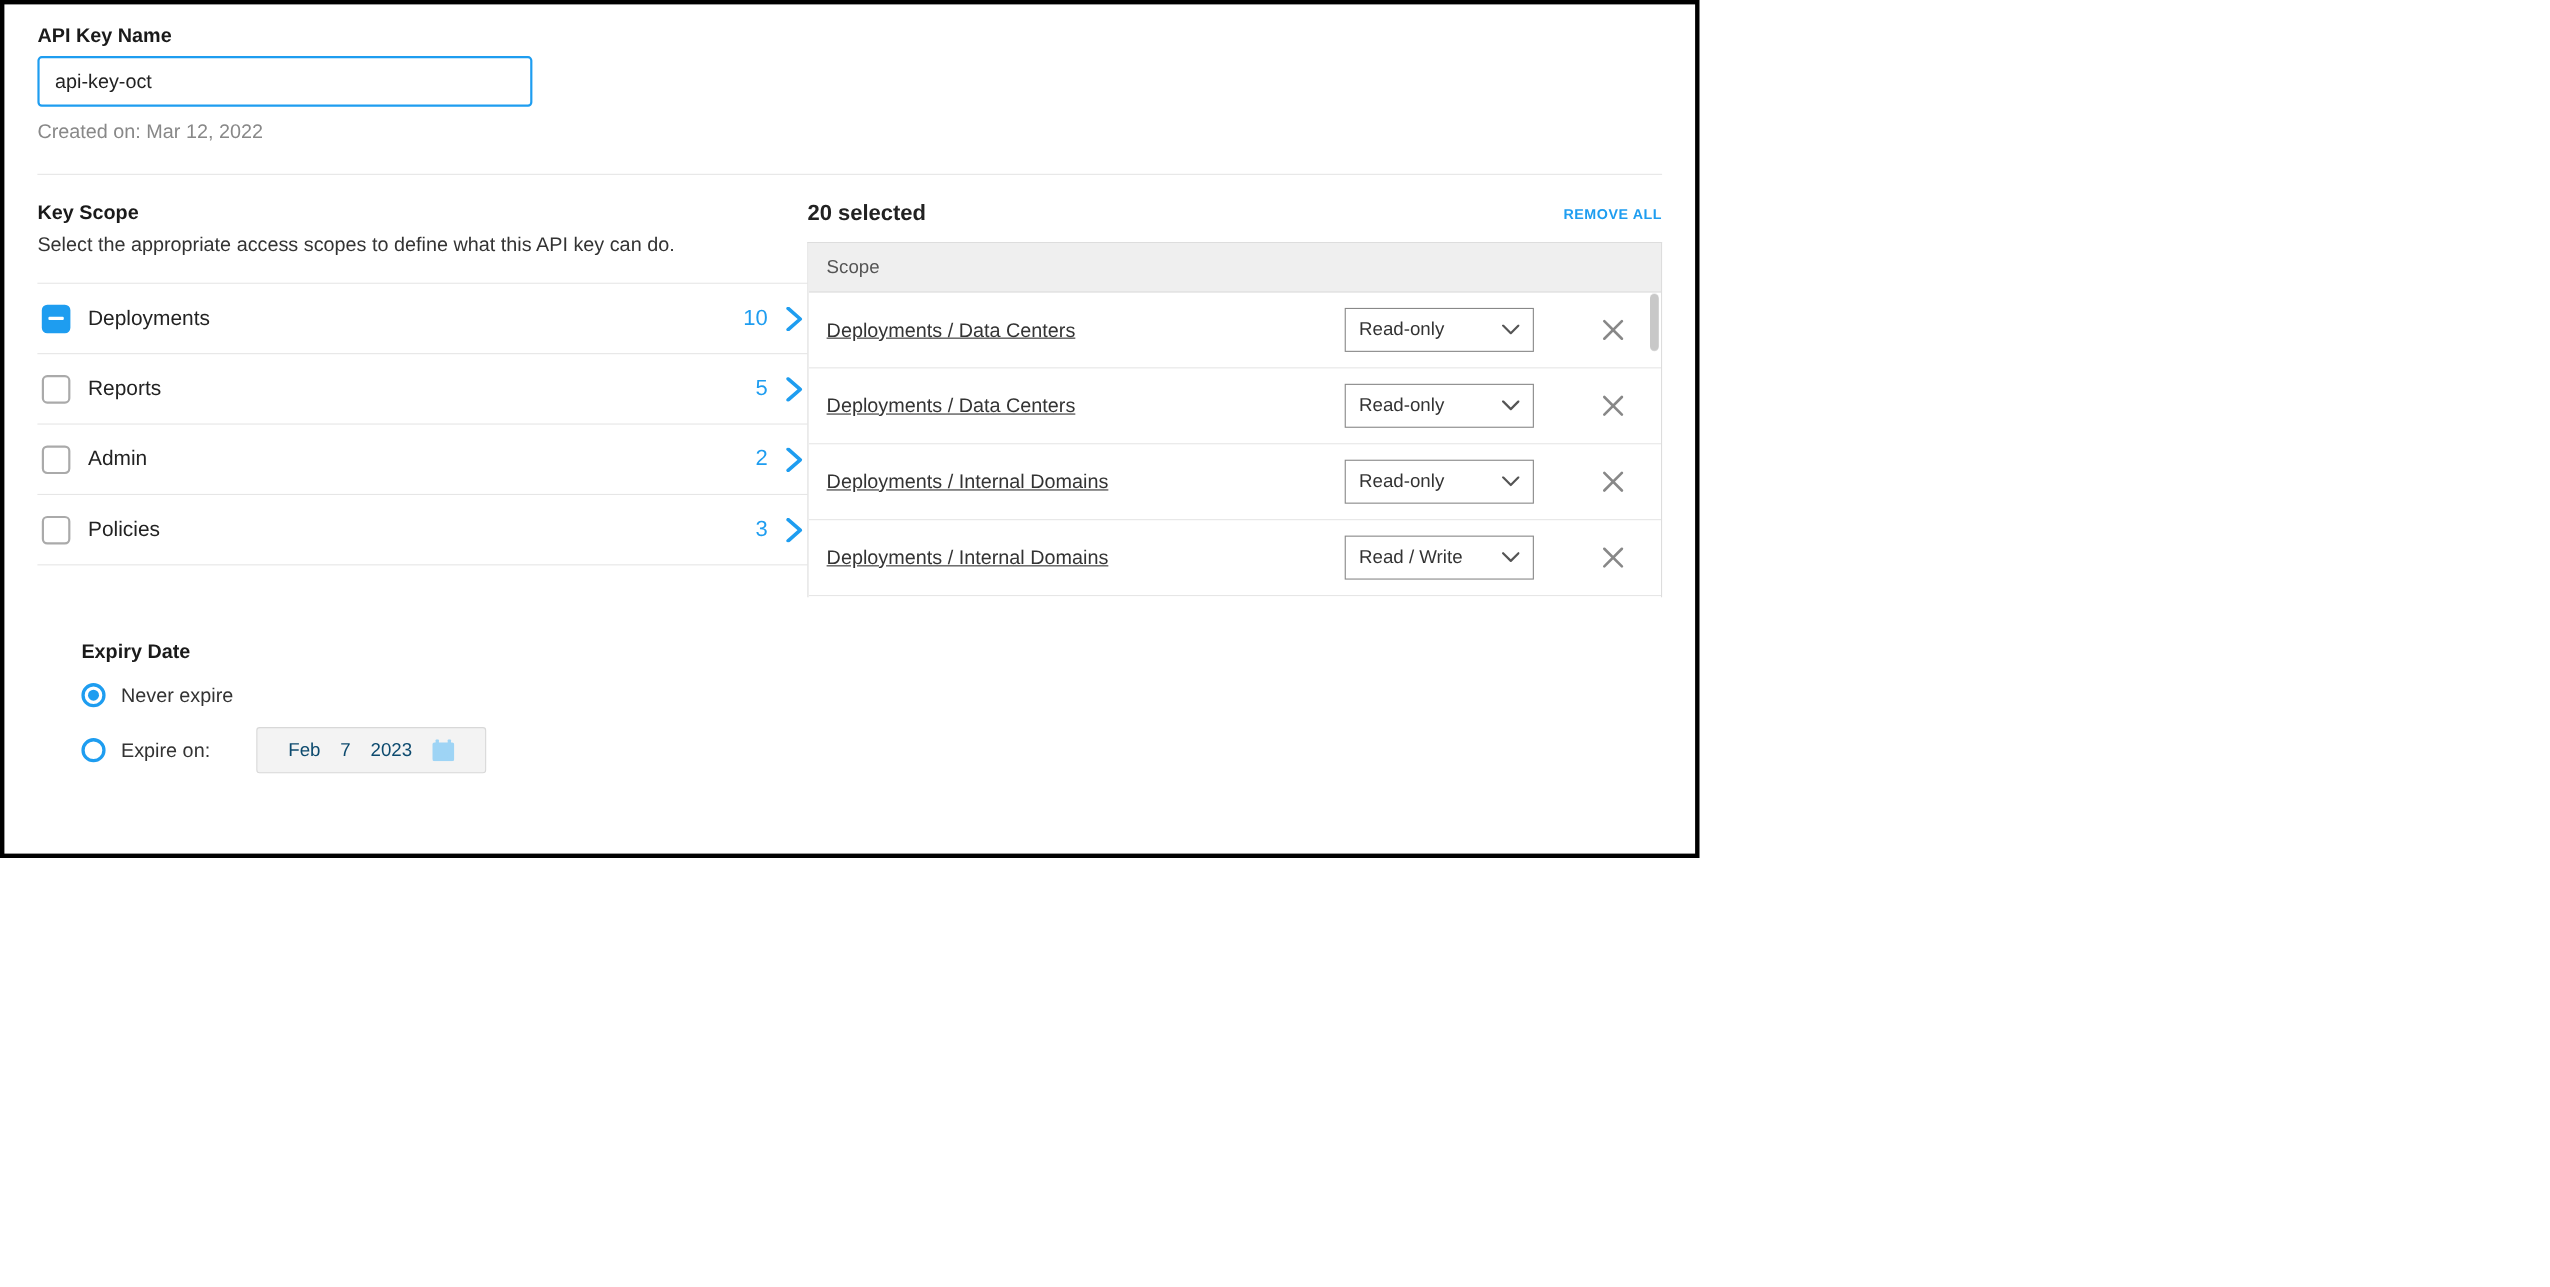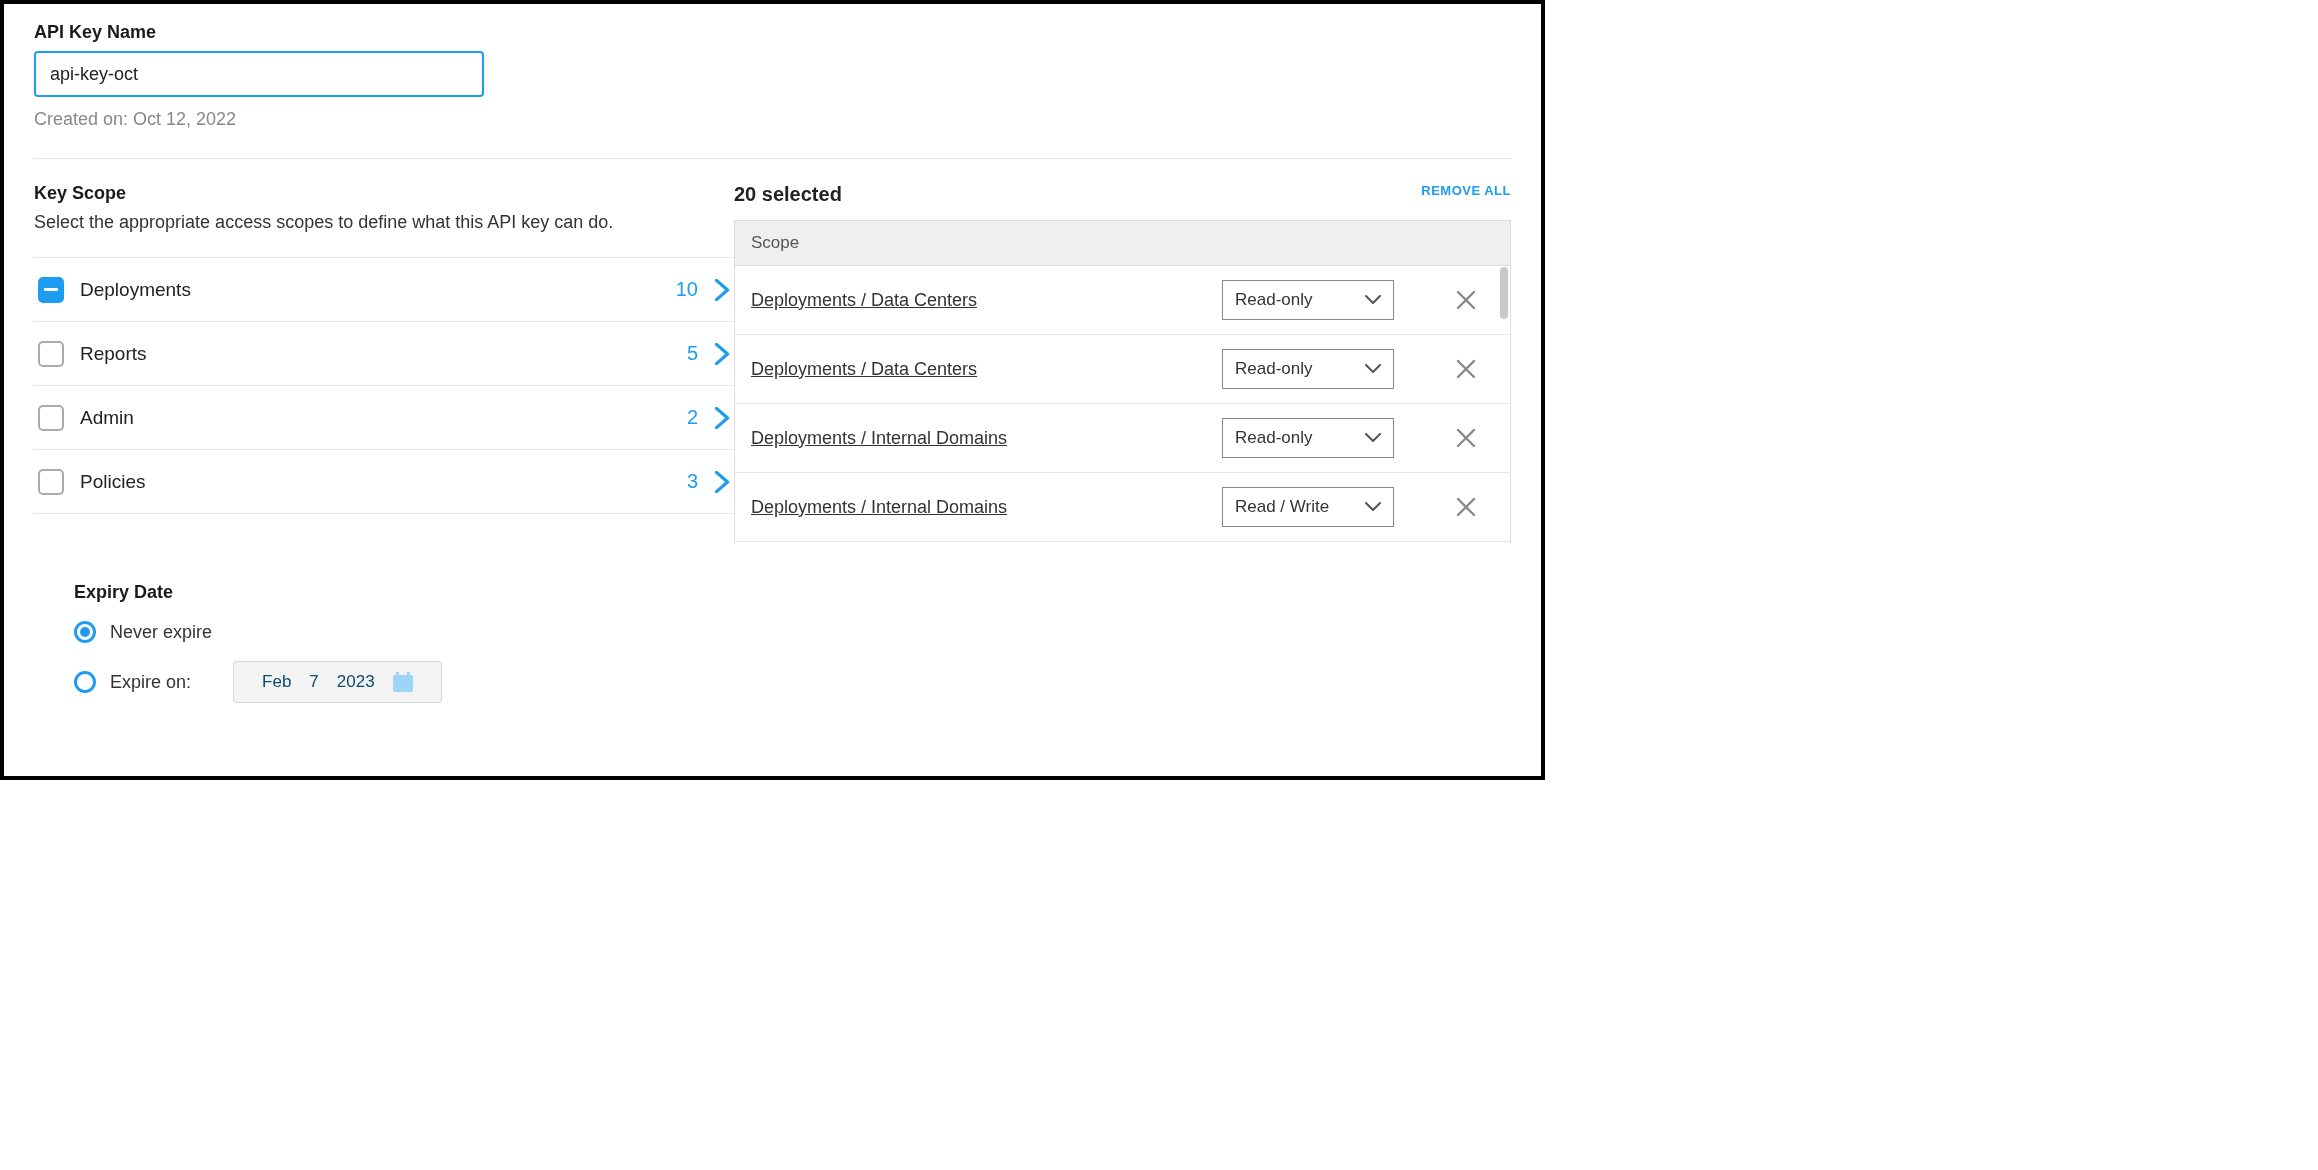--- a/index.html
+++ b/index.html
@@ -104,21 +104,21 @@
       color: #1e9df0;
     }
     .chevron-right svg {
       width: 16px;
       height: 22px;
       display: block;
     }
     .selected-header {
       display: flex;
       justify-content: space-between;
-      align-items: flex-start;
+      align-items: center;
       margin-bottom: 14px;
     }
     .selected-count {
       font-size: 20px;
       font-weight: 700;
       color: #222;
     }
     .remove-all {
       color: #1e9df0;
       font-size: 13px;
@@ -250,21 +250,21 @@
       fill: #9ed4f5;
     }
   </style>
 </head>
 <body>
 
 <div>
   <div class="section-label">API Key Name</div>
   <input class="text-input" type="text" value="api-key-oct" style="">
   <div class="meta-text">
-    <span>Created on: </span><span>Oct 12, 2022</span>
+    <span>Created on: </span><span>Mar 12, 2022</span>
   </div>
 </div>
 
 <hr class="divider">
 
 <div class="two-col">
 
   <div class="col-left">
     <div class="section-label">Key Scope</div>
     <div class="description">Select the appropriate access scopes to define what this API key can do.</div>

